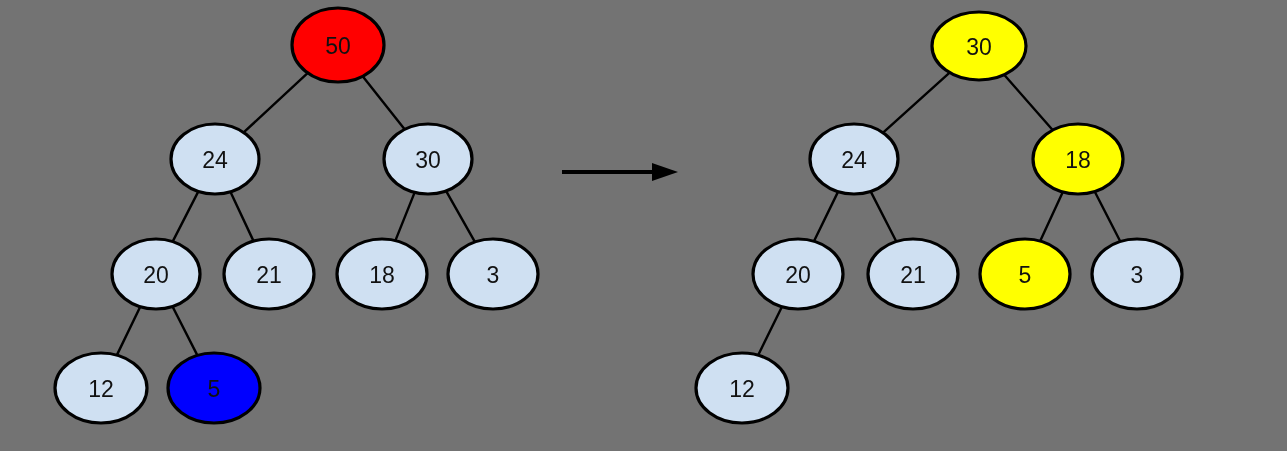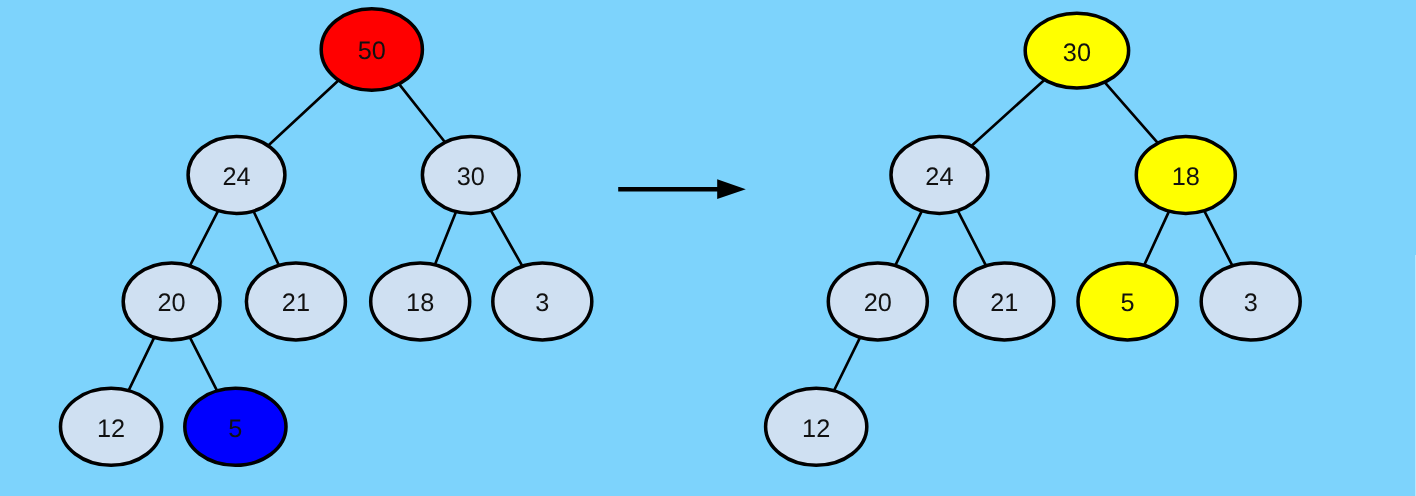--- a/index.html
+++ b/index.html
@@ -7,21 +7,21 @@
     padding: 0;
     background: #ffffff;
   }
   body {
     font-family: "Liberation Sans", sans-serif;
   }
   #canvas {
     position: relative;
     width: 1287px;
     height: 451px;
-    background: #7dd3fc;
+    background: #737373;
     overflow: hidden;
   }
   svg#diagram {
     display: block;
     width: 1287px;
     height: 451px;
   }
   .edge {
     stroke: #000000;
     stroke-width: 2.4;

